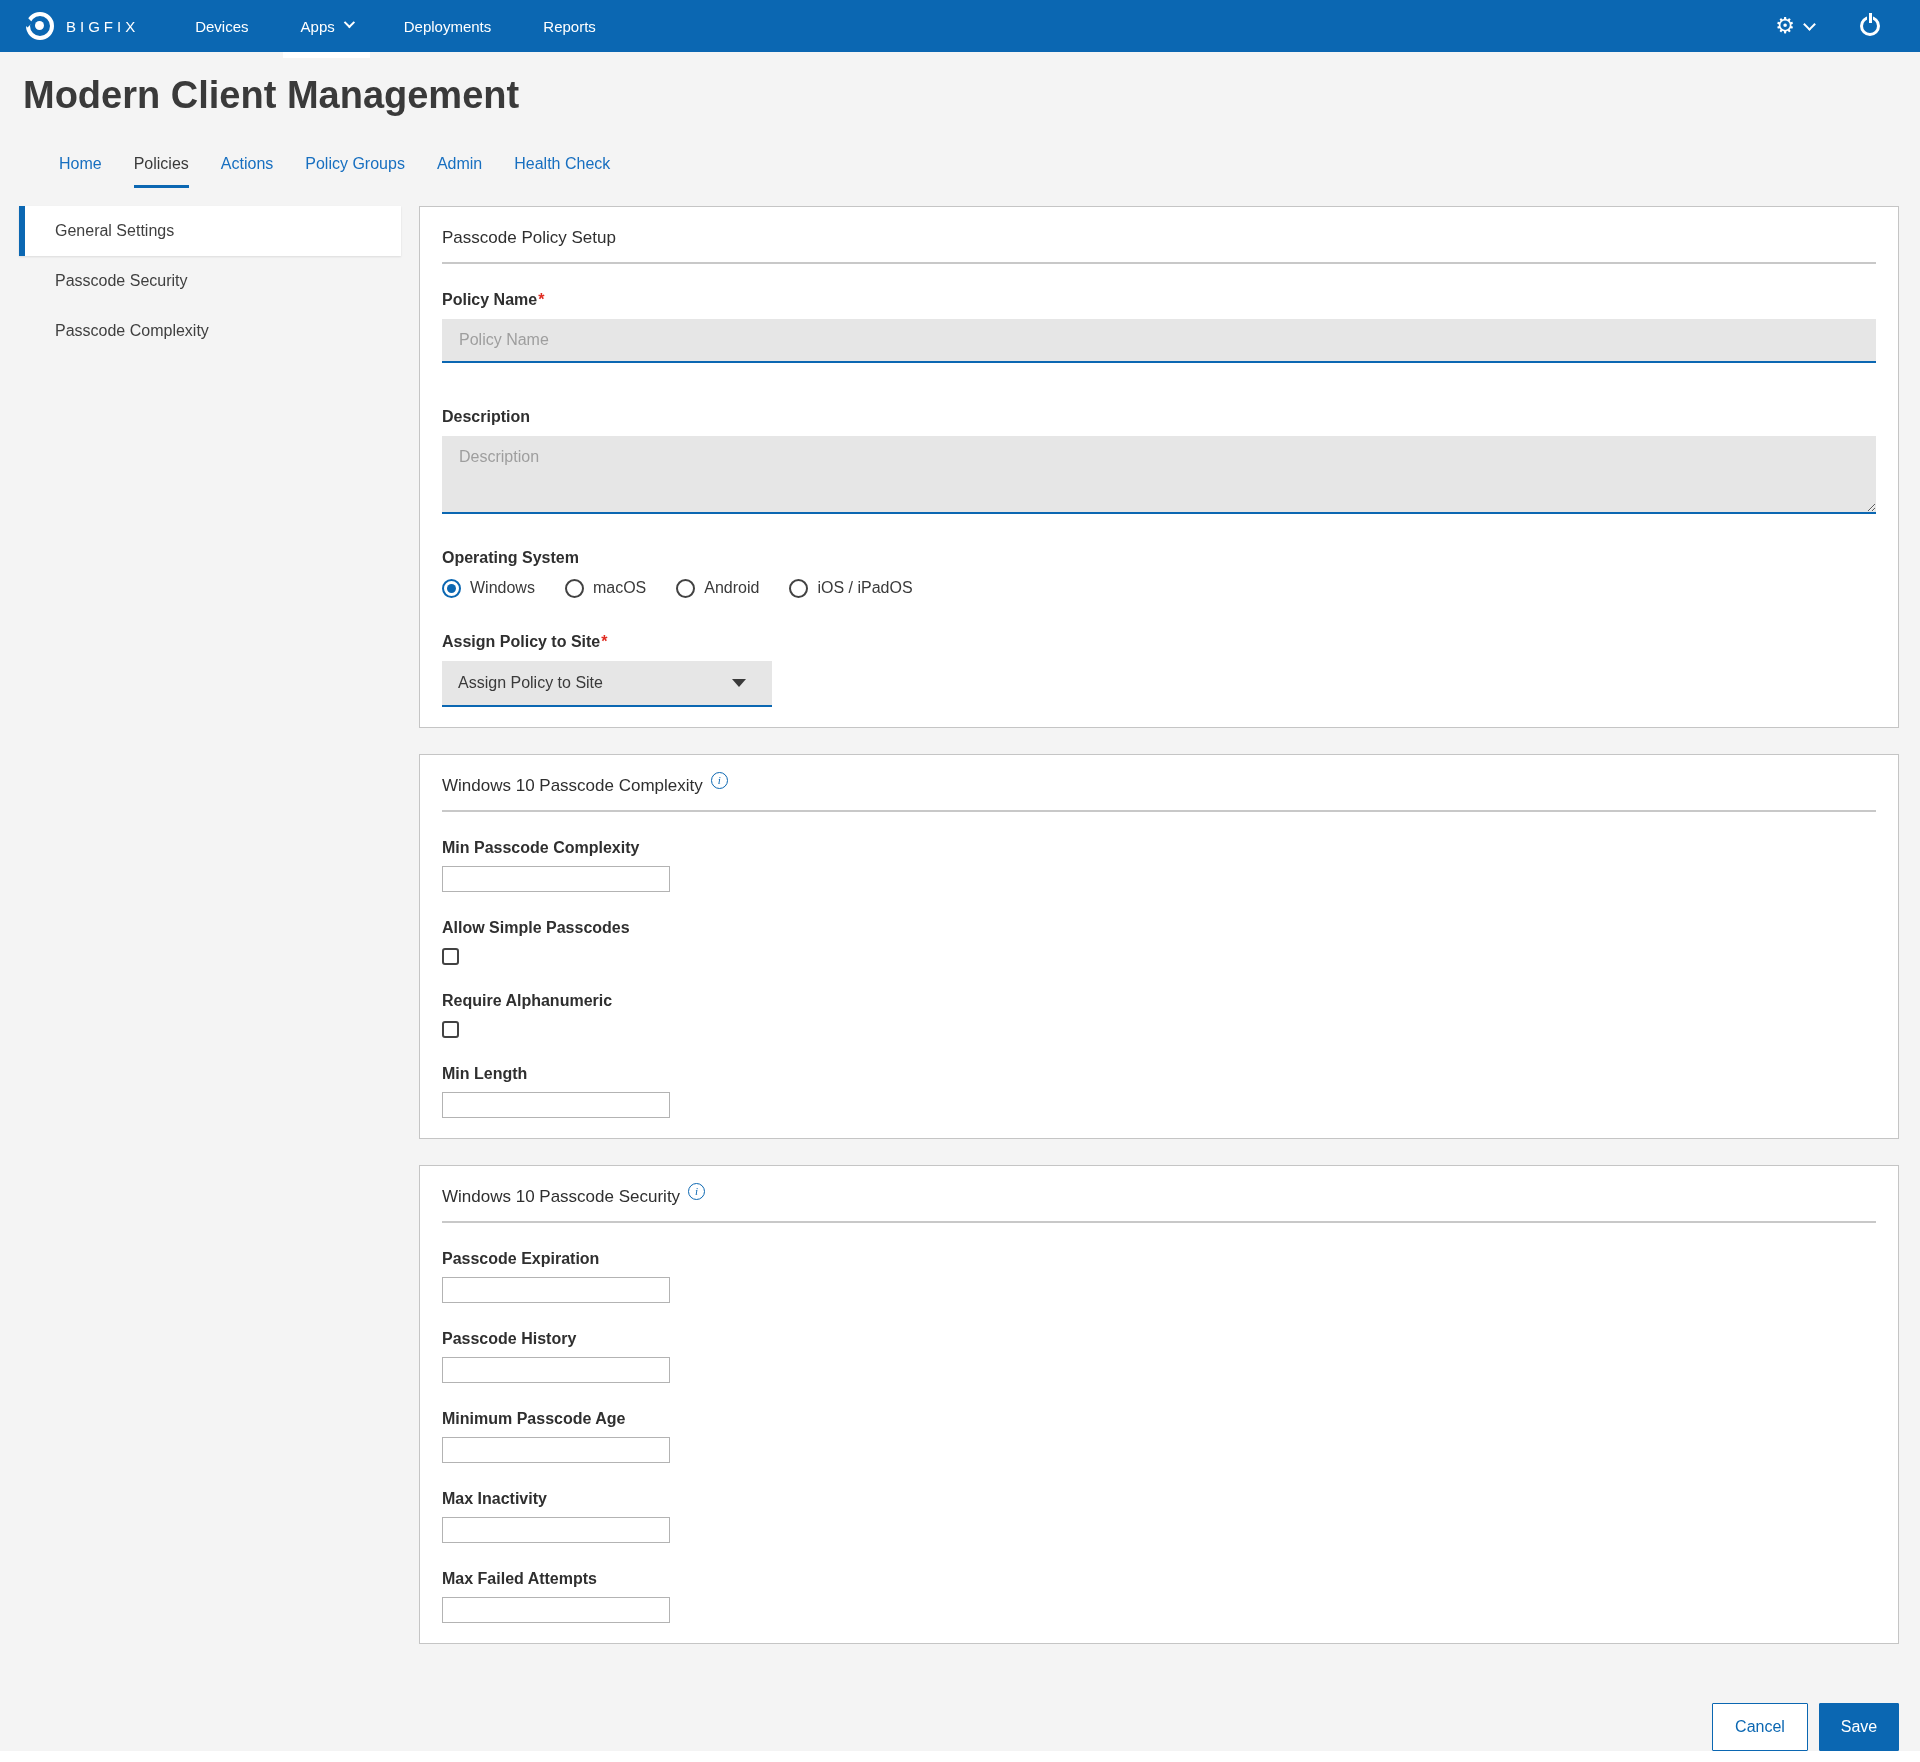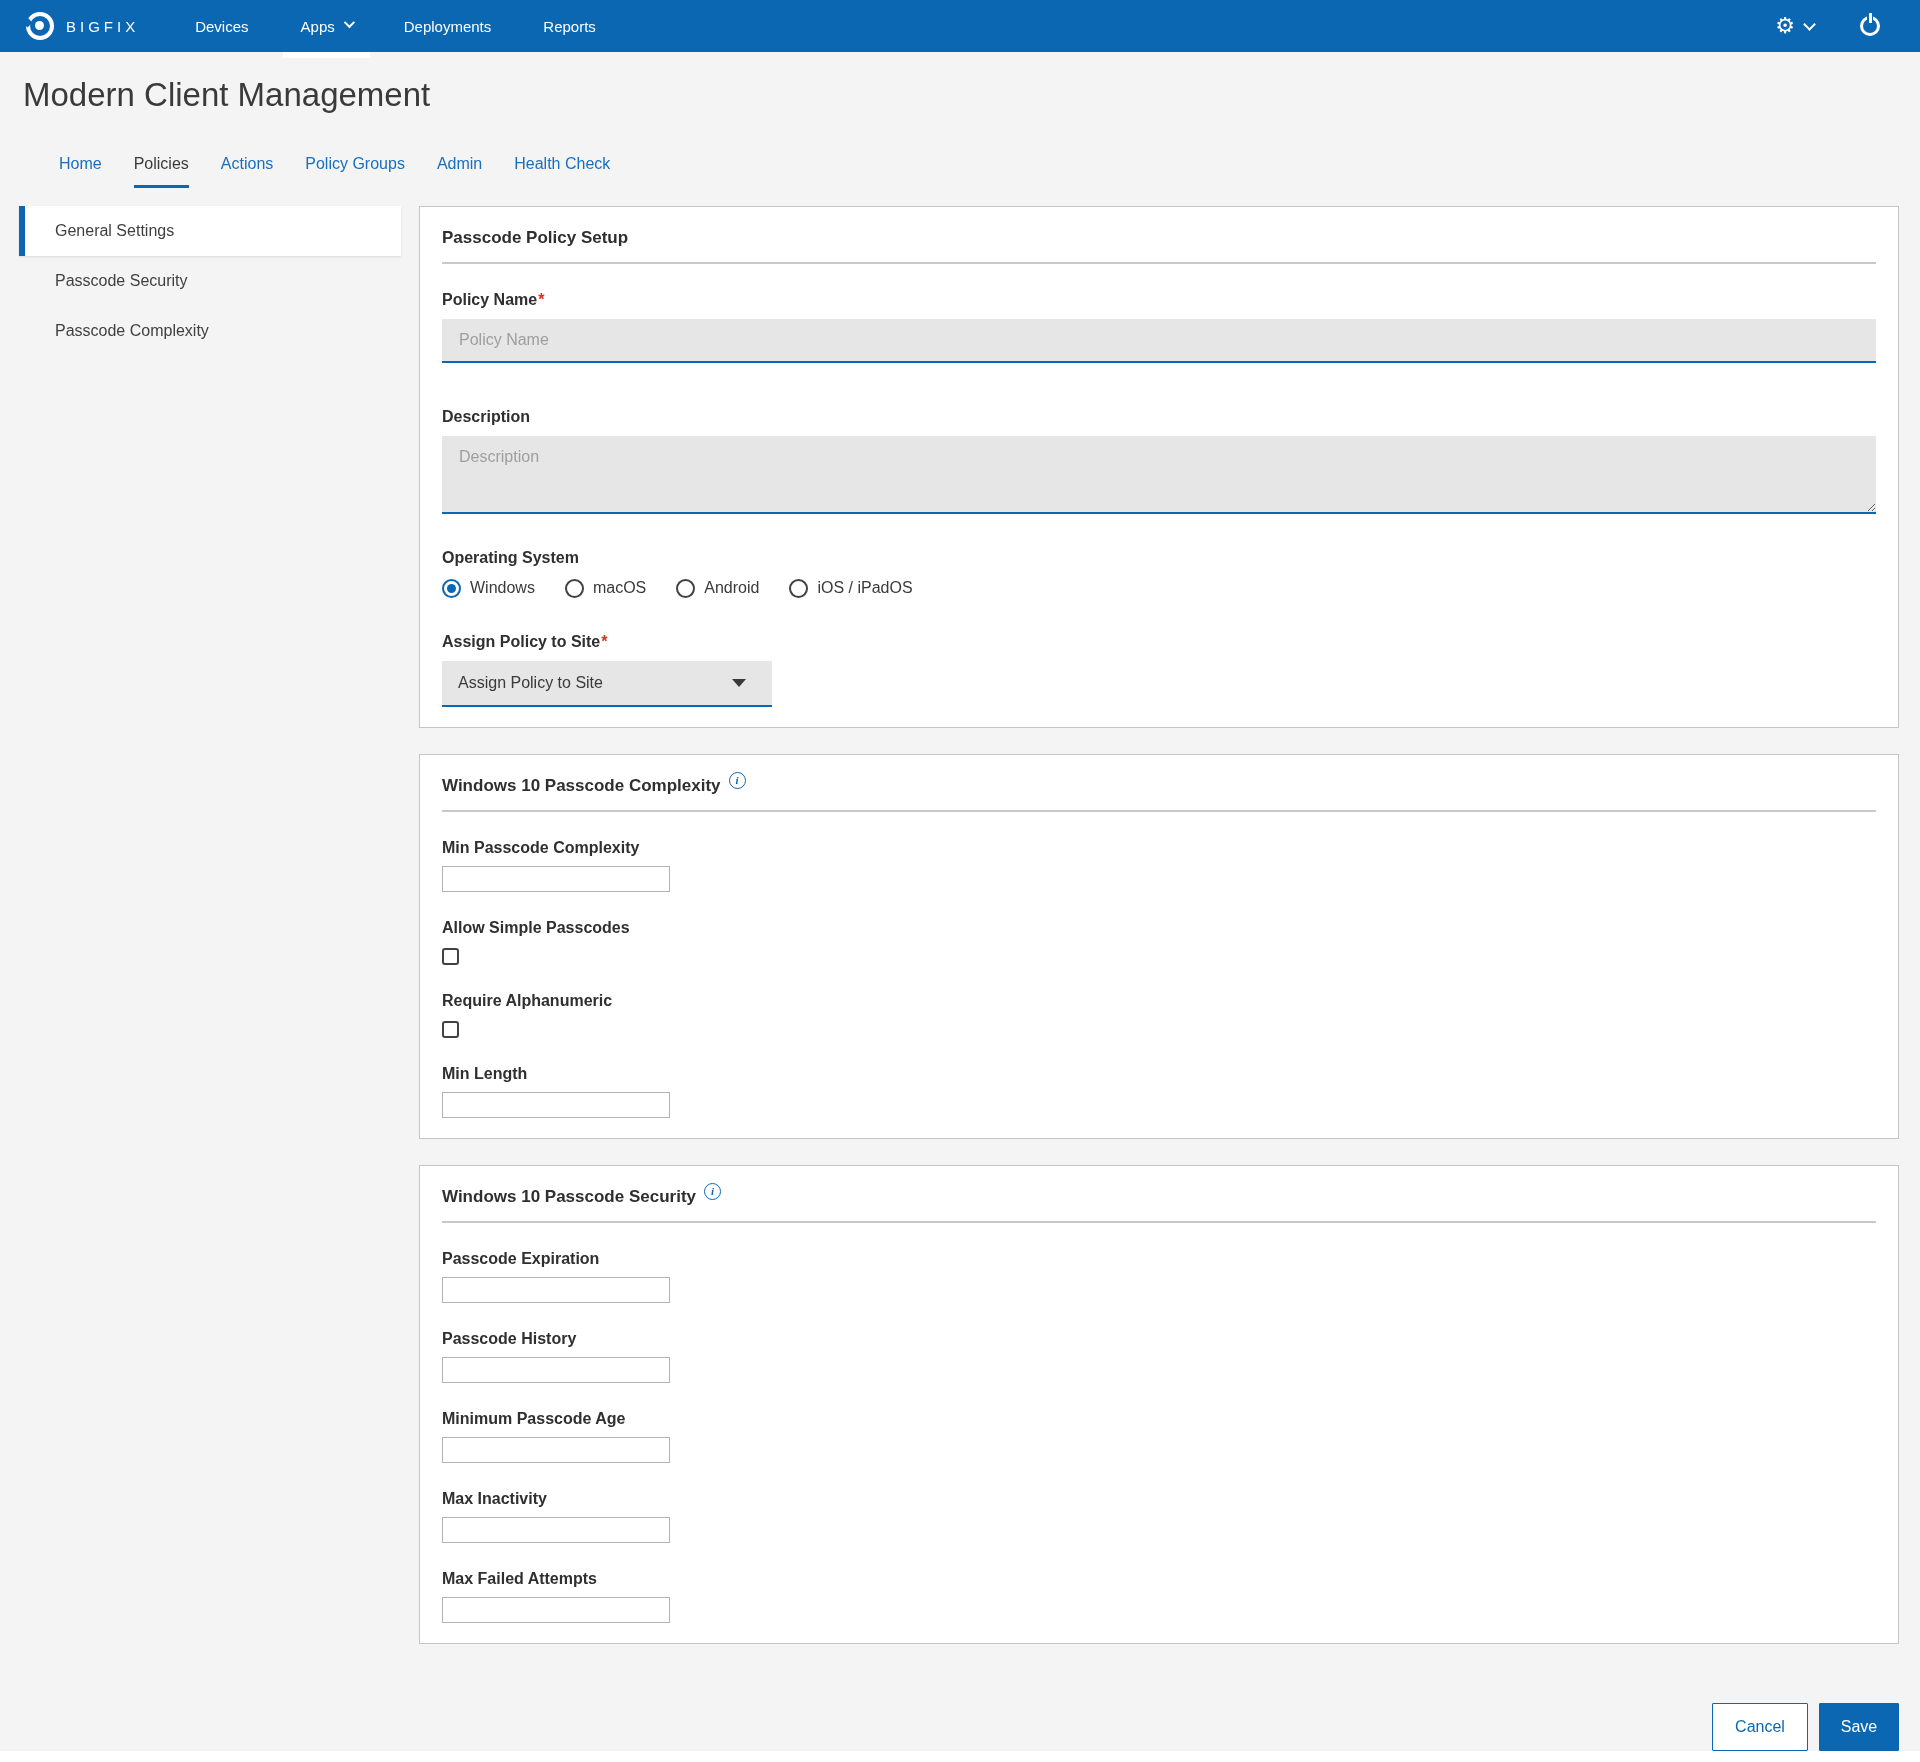--- a/index.html
+++ b/index.html
@@ -33,35 +33,35 @@
   .nav-item.active::after{content:"";position:absolute;left:8px;right:8px;bottom:-6px;height:6px;background:#fff}
   .nav-right{margin-left:auto;display:flex;align-items:center;gap:46px;padding-right:14px}
   .gear-wrap{display:flex;align-items:center;gap:10px;cursor:pointer}
   .gear{color:#fff;font-size:22px;line-height:1}
   .chev{width:9px;height:9px;border-right:2px solid #fff;border-bottom:2px solid #fff;transform:rotate(45deg);margin-top:-4px}
   .power{width:20px;height:20px;border:3px solid #fff;border-radius:50%;position:relative;display:inline-block;cursor:pointer}
   .power::before{content:"";position:absolute;left:4px;top:-7px;width:6px;height:8px;background:var(--accent)}
   .power::after{content:"";position:absolute;left:6px;top:-6px;width:3px;height:10px;background:#fff}
 
   
-  .page-title{font-size:33px;font-weight:400;color:var(--text);margin:24px 16px 0 23px;line-height:38px}
+  .page-title{font-size:38px;font-weight:700;color:var(--text);margin:24px 16px 0 23px;line-height:38px}
   .tabs{display:flex;gap:32px;margin:40px 0 0 59px}
   .tab{color:var(--link);font-size:16px;line-height:20px;padding-bottom:11px;cursor:pointer}
   .tab.active{color:#3a3a3a;border-bottom:3px solid var(--accent)}
 
   
   .layout{display:flex;align-items:flex-start;margin-top:18px}
   .sidebar{width:382px;margin-left:19px;flex:none}
   .side-item{height:50px;display:flex;align-items:center;padding-left:36px;font-size:16px;color:#3f3f3f;cursor:pointer}
   .side-item.active{background:#fff;border-left:6px solid var(--accent);padding-left:30px;box-shadow:0 1px 2px rgba(0,0,0,.10)}
   .content{flex:1;margin-left:18px;margin-right:21px}
 
   
   .panel{background:#fff;border:1px solid var(--panel-border);padding:12px 22px 20px 22px;margin-bottom:26px}
-  .panel-title{font-size:17px;font-weight:bold;color:var(--label);margin:8px 0 0 0;line-height:21px;display:flex;align-items:flex-start;gap:8px}
+  .panel-title{font-size:17px;font-weight:normal;color:var(--label);margin:8px 0 0 0;line-height:21px;display:flex;align-items:flex-start;gap:8px}
   .info-icon{width:17px;height:17px;border:1px solid var(--accent);border-radius:50%;color:var(--accent);
     font-size:11px;line-height:15px;text-align:center;font-style:italic;flex:none;
     font-family:"Liberation Serif",serif;margin-top:-3px;cursor:pointer}
   .divider{border:none;border-top:2px solid #c8c8c8;margin:14px 0 0 0}
   .field-label{font-size:16px;font-weight:bold;color:var(--label);margin-top:26px;line-height:19px}
   .req{color:var(--required);font-weight:bold;margin-left:1px}
   .big-input{display:block;width:100%;height:44px;margin-top:10px;background:var(--input-gray);
     border:none;border-bottom:2px solid var(--accent);font-size:16px;padding:0 17px;color:var(--text);
     font-family:"Liberation Sans",sans-serif;outline:none}
   .big-area{display:block;width:100%;height:78px;margin-top:10px;background:var(--input-gray);

